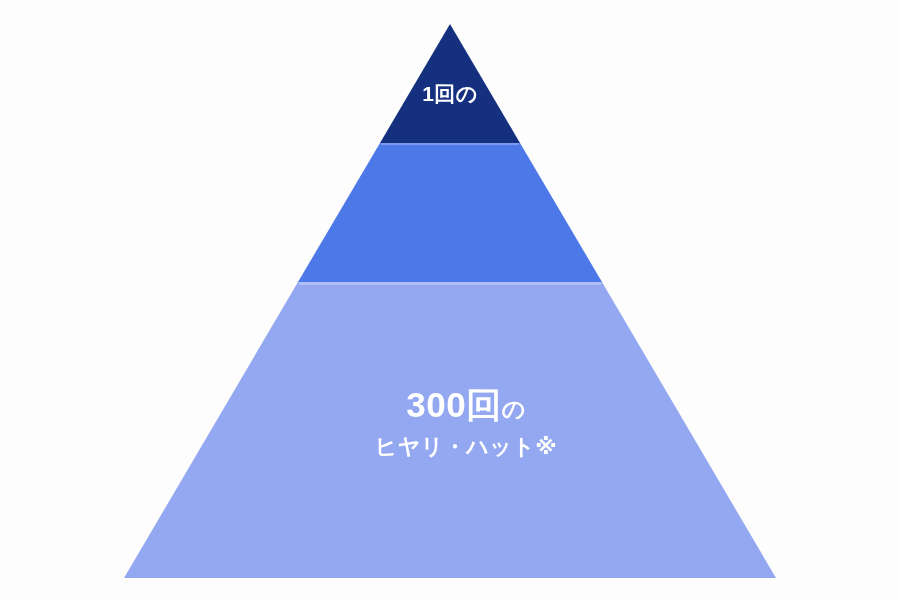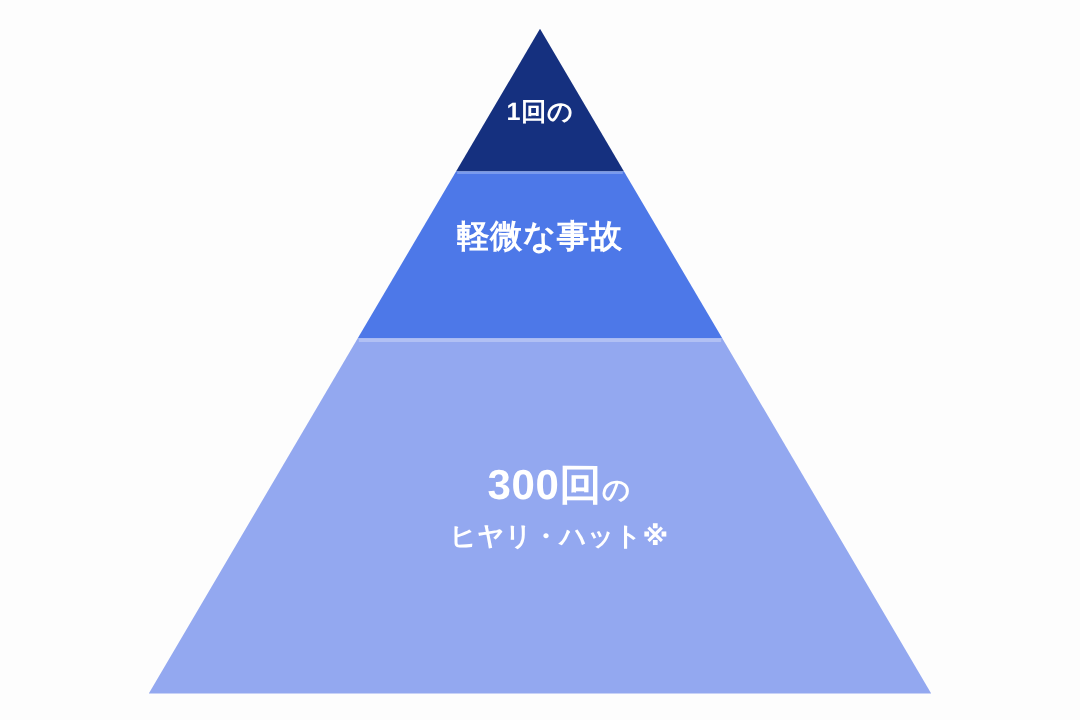--- a/index.html
+++ b/index.html
@@ -78,21 +78,20 @@
 
     <line x1="381" y1="144" x2="519" y2="144" stroke="rgba(255,255,255,0.25)" stroke-width="2"></line>
     <line x1="299" y1="283.5" x2="601" y2="283.5" stroke="rgba(255,255,255,0.28)" stroke-width="3"></line>
   </svg>
 
   <div class="label tier1-label">
     <div>1回の</div>
   </div>
 
   <div class="label tier2-label">
-    <div>軽微な事故</div>
   </div>
 
   <div class="label tier3-label">
     <div class="tier3-line1">
       <span class="tier3-count">300回</span><span class="tier3-suffix">の</span>
     </div>
     <div class="tier3-line2">ヒヤリ・ハット※</div>
   </div>
 
 </div>

